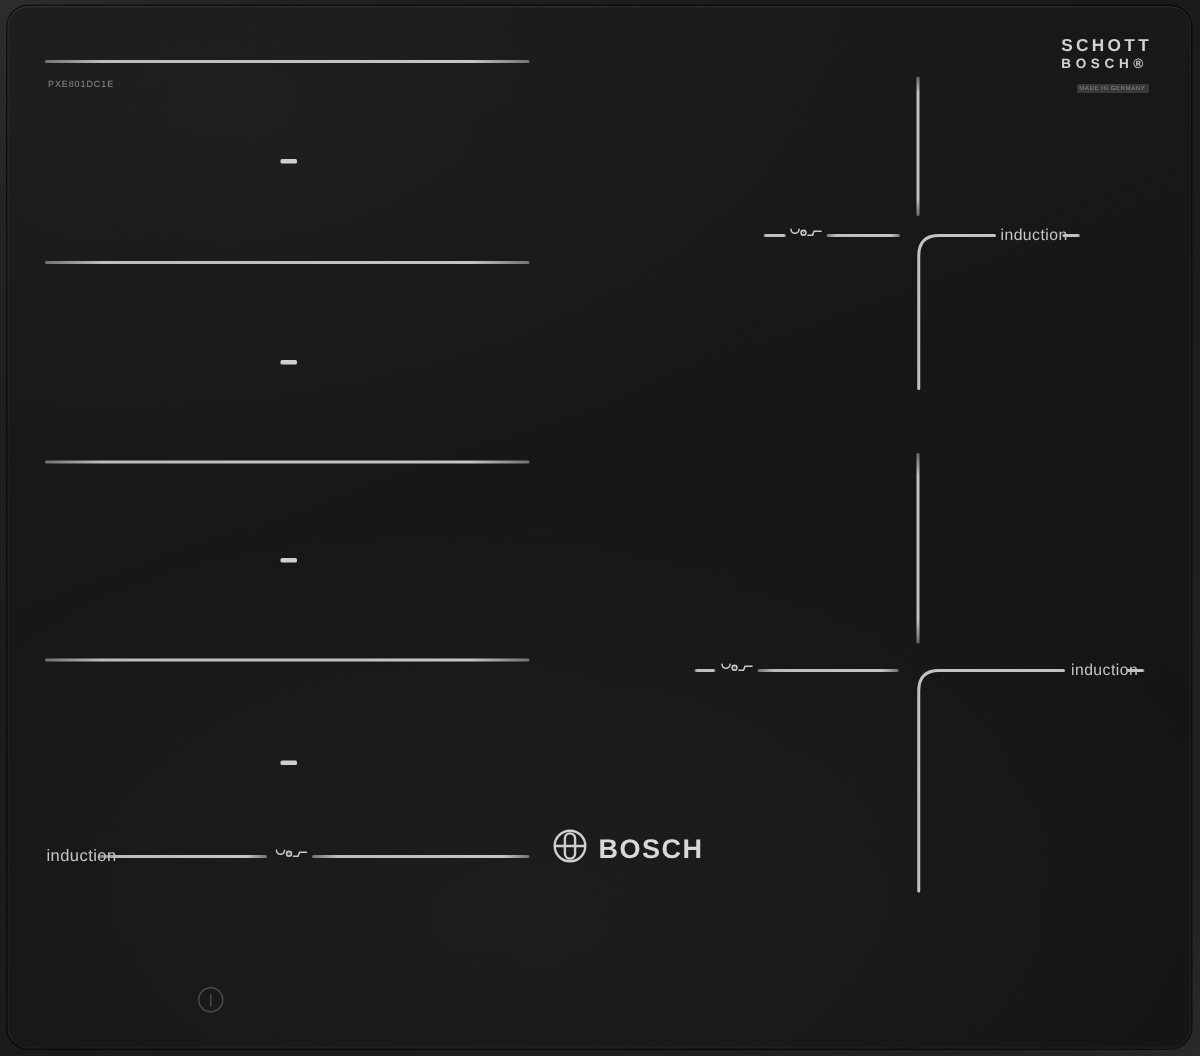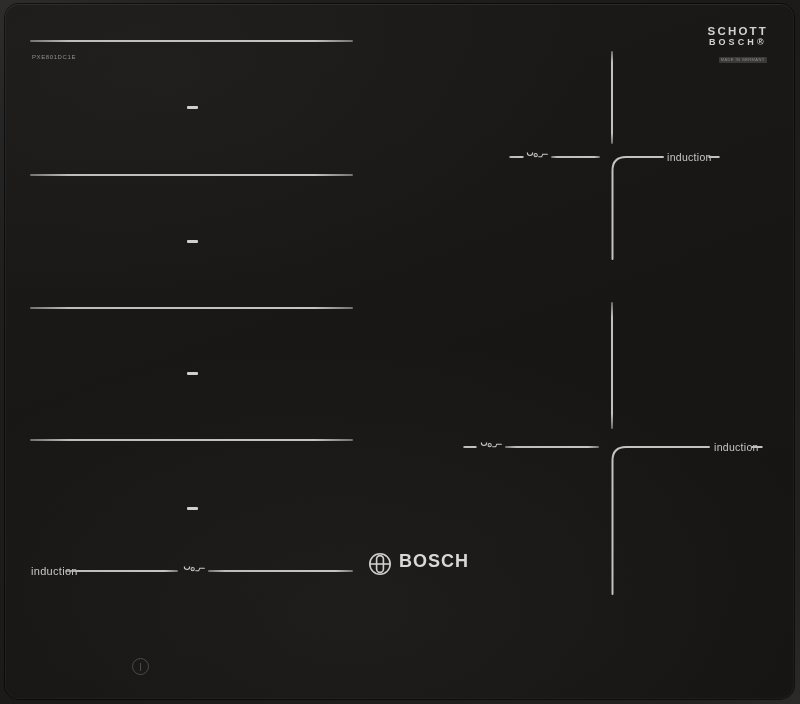--- a/index.html
+++ b/index.html
@@ -24,28 +24,28 @@
     background:linear-gradient(to bottom, rgba(186,186,184,0.5), #c0c0be 12%, #c0c0be 88%, rgba(186,186,184,0.5));}
   .dash{position:absolute;width:11px;height:2.5px;background:#cfcfcd;border-radius:1px;}
   .induction-label{
     position:absolute;color:#c6c6c4;font-size:11px;letter-spacing:0.3px;line-height:11px;
     transform:translateY(-5px);
   }
   .pan-symbol{position:absolute;transform:translateY(-7px);}
   .model-text{
     position:absolute;left:27px;top:50px;color:#8f8d8a;font-size:6px;letter-spacing:0.6px;
   }
-  .schott{position:absolute;right:26px;top:22px;text-align:center;color:#d2d2d0;}
+  .schott{position:absolute;right:26px;top:22px;text-align:left;color:#d2d2d0;}
   .schott .l1{font-size:11.5px;font-weight:700;letter-spacing:2.2px;line-height:11px;}
   .schott .l2{font-size:9px;font-weight:700;letter-spacing:3.1px;line-height:10px;}
   .schott .badge{
     margin-top:3px;margin-left:10px;display:inline-block;background:#3a3937;color:#8c8b89;
     font-size:4px;letter-spacing:0.4px;padding:1px 2px;border-radius:1px;line-height:4px;
   }
-  .bosch{position:absolute;left:362px;top:547px;display:flex;align-items:flex-start;}
+  .bosch{position:absolute;left:362px;top:547px;display:flex;align-items:flex-end;}
   .bosch-word{color:#d8d8d6;font-size:18px;font-weight:700;letter-spacing:1px;margin-left:6px;}
   .info-mark{
     position:absolute;left:127px;top:654px;width:15px;height:15px;border-radius:50%;
     border:1.5px solid #4c4b49;display:flex;align-items:center;justify-content:center;
   }
   .info-mark .bar{width:1.5px;height:8px;background:#4c4b49;}
   .corner-svg{position:absolute;}
   svg{display:block;}
 </style>
 </head>

